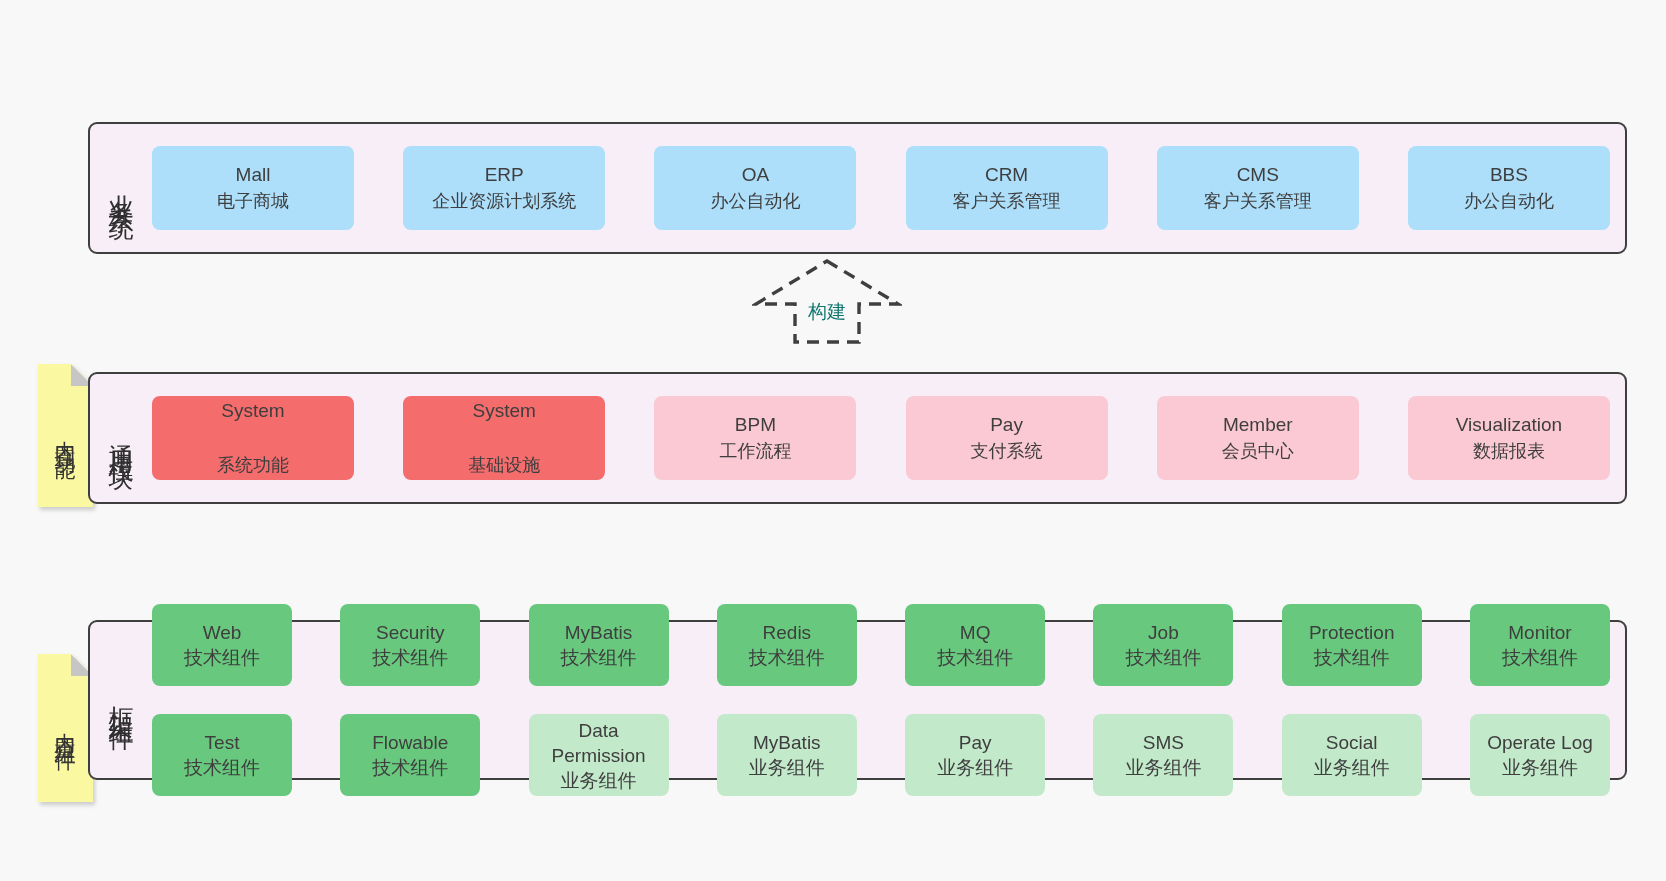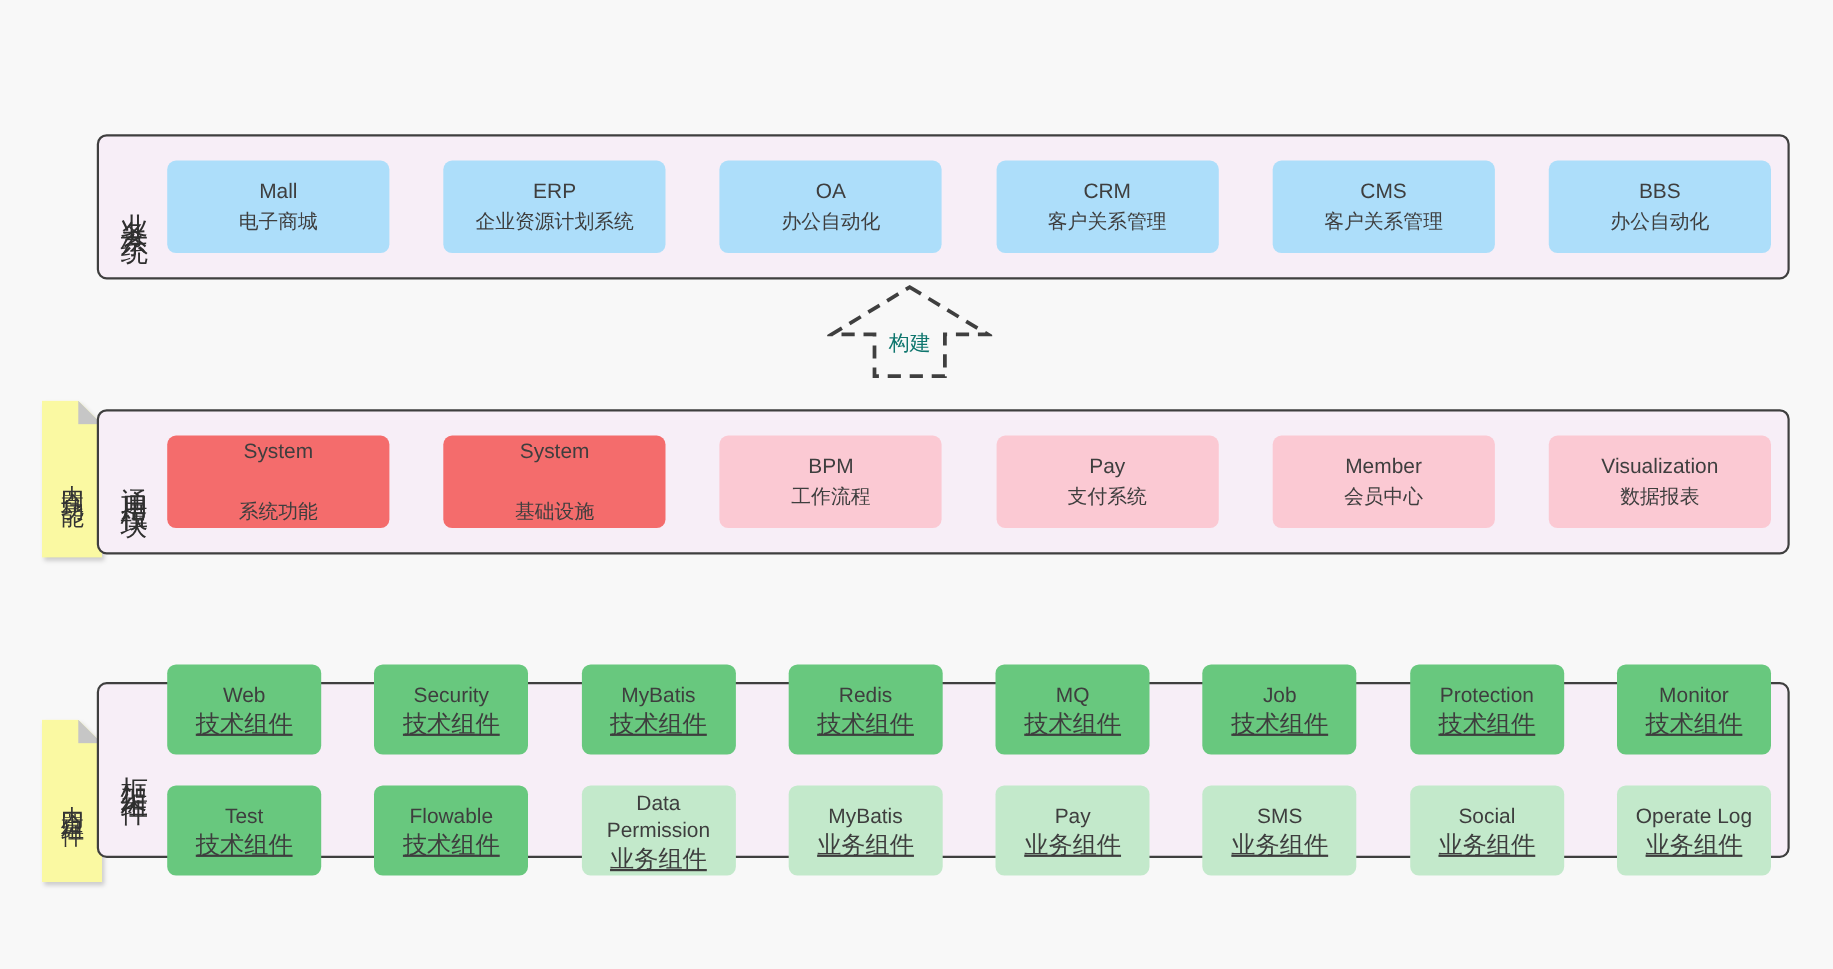--- a/index.html
+++ b/index.html
@@ -56,21 +56,21 @@
     text-align:center;
     color:var(--text,#3E3E3E);
     box-sizing:border-box;
     padding:2px 6px;
   }
   .boxes.big .box{width:202px;height:84px;}
   .boxes.small .box{width:140px;height:82px;}
   .box-title{font-size:19px;line-height:27px;}
   .box-subtitle{font-size:18px;line-height:27px;}
   .boxes.small .box-title{font-size:19px;line-height:25px;}
-  .boxes.small .box-subtitle{font-size:22px;line-height:25px;text-decoration:underline;}
+  .boxes.small .box-subtitle{font-size:19px;line-height:25px;}
   .v-blue{background:var(--blue,#ADDEFA);}
   .v-red{background:var(--red,#F46C6C);gap:28px;}
   .v-pink{background:var(--pink,#FBC9D3);text-align:center;}
   .v-green-dark{background:var(--green_dark,#68C87E);}
   .v-green-light{background:var(--green_light,#C3E9CB);}
   
   .arrow{
     position:absolute;
     width:150px;height:88px;
     z-index:1;

